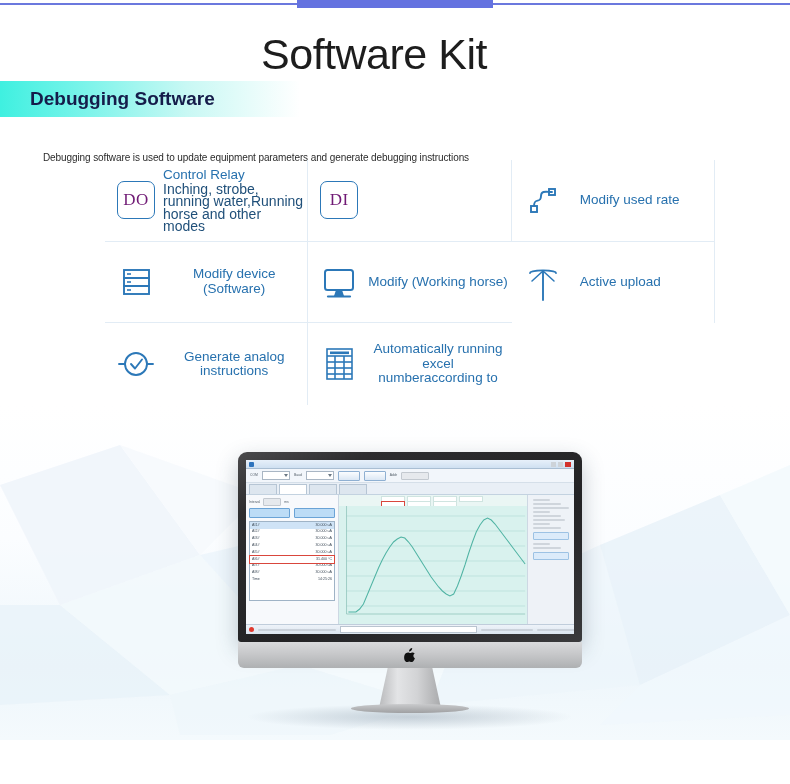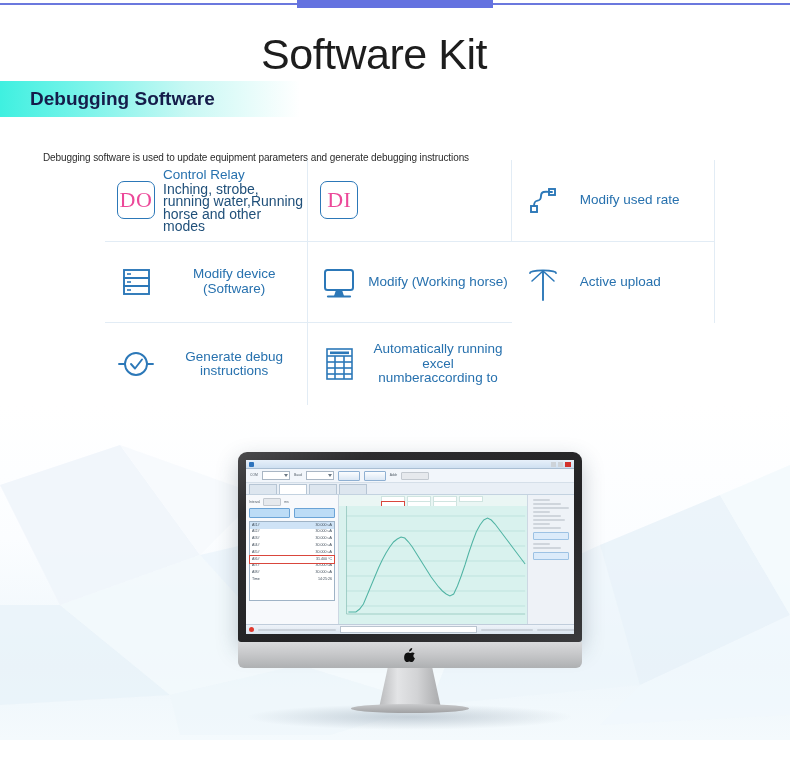--- a/index.html
+++ b/index.html
@@ -45,21 +45,21 @@
   }
   .cell{position:relative;display:flex;align-items:center;justify-content:flex-start;padding:0 4px;}
   .cell.c1,.cell.c2,.cell.c4,.cell.c5,.cell.c7,.cell.c8{border-right:1px solid #e2ecf5;}
   .cell.c1,.cell.c2,.cell.c3,.cell.c4,.cell.c5,.cell.c6{border-bottom:1px solid #e2ecf5;}
 
   .ico{flex:0 0 auto;width:54px;height:54px;display:flex;align-items:center;justify-content:center;color:#2c78b8;}
   .ico svg{display:block;}
   .badge{
     width:36px;height:36px;border:1.6px solid #2c78b8;border-radius:7px;
     display:flex;align-items:center;justify-content:center;
-    font-size:22px;color:#ec4899;font-family:"Liberation Serif",serif;letter-spacing:0.5px;
+    font-size:17px;color:#701a75;font-family:"Liberation Serif",serif;letter-spacing:0.5px;
   }
   .txt{flex:1 1 auto;color:#2771ae;font-size:13px;line-height:14.5px;text-align:center;padding-left:2px;}
   .txt .t1{font-size:13.5px;display:block;}
   .txt .t2{font-size:14px;line-height:12.5px;display:block;color:#1f4f79;}
 
   
   .cell.c1 .txt{text-align:left;margin-left:-2px;}
   .cell.c4 .txt,.cell.c7 .txt{text-align:left;padding-left:10px;}
 
   
@@ -221,21 +221,21 @@
   <div class="cell c8">
     <span class="ico">
       <svg width="44" height="40" viewBox="0 0 44 40" fill="none" stroke="#2c78b8" stroke-width="1.9">
         <circle cx="22" cy="20" r="11"></circle>
         <path d="M17 20 L21 24.5 L28 15.5" stroke-linecap="round" stroke-linejoin="round"></path>
         <line x1="5" y1="20" x2="11" y2="20" stroke-linecap="round"></line>
         <line x1="33" y1="20" x2="39" y2="20" stroke-linecap="round"></line>
       </svg>
     </span>
     <span class="txt">
-      <span class="t1">Generate debug instructions</span>
+      <span class="t1">Generate analog instructions</span>
     </span>
   </div>
 
   <div class="cell c9">
     <span class="ico">
       <svg width="40" height="44" viewBox="0 0 40 44" fill="none" stroke="#2c78b8" stroke-width="1.6">
         <rect x="8" y="7" width="25" height="30"></rect>
         <line x1="8" y1="14" x2="33" y2="14"></line>
         <line x1="8" y1="20" x2="33" y2="20"></line>
         <line x1="8" y1="26" x2="33" y2="26"></line>

